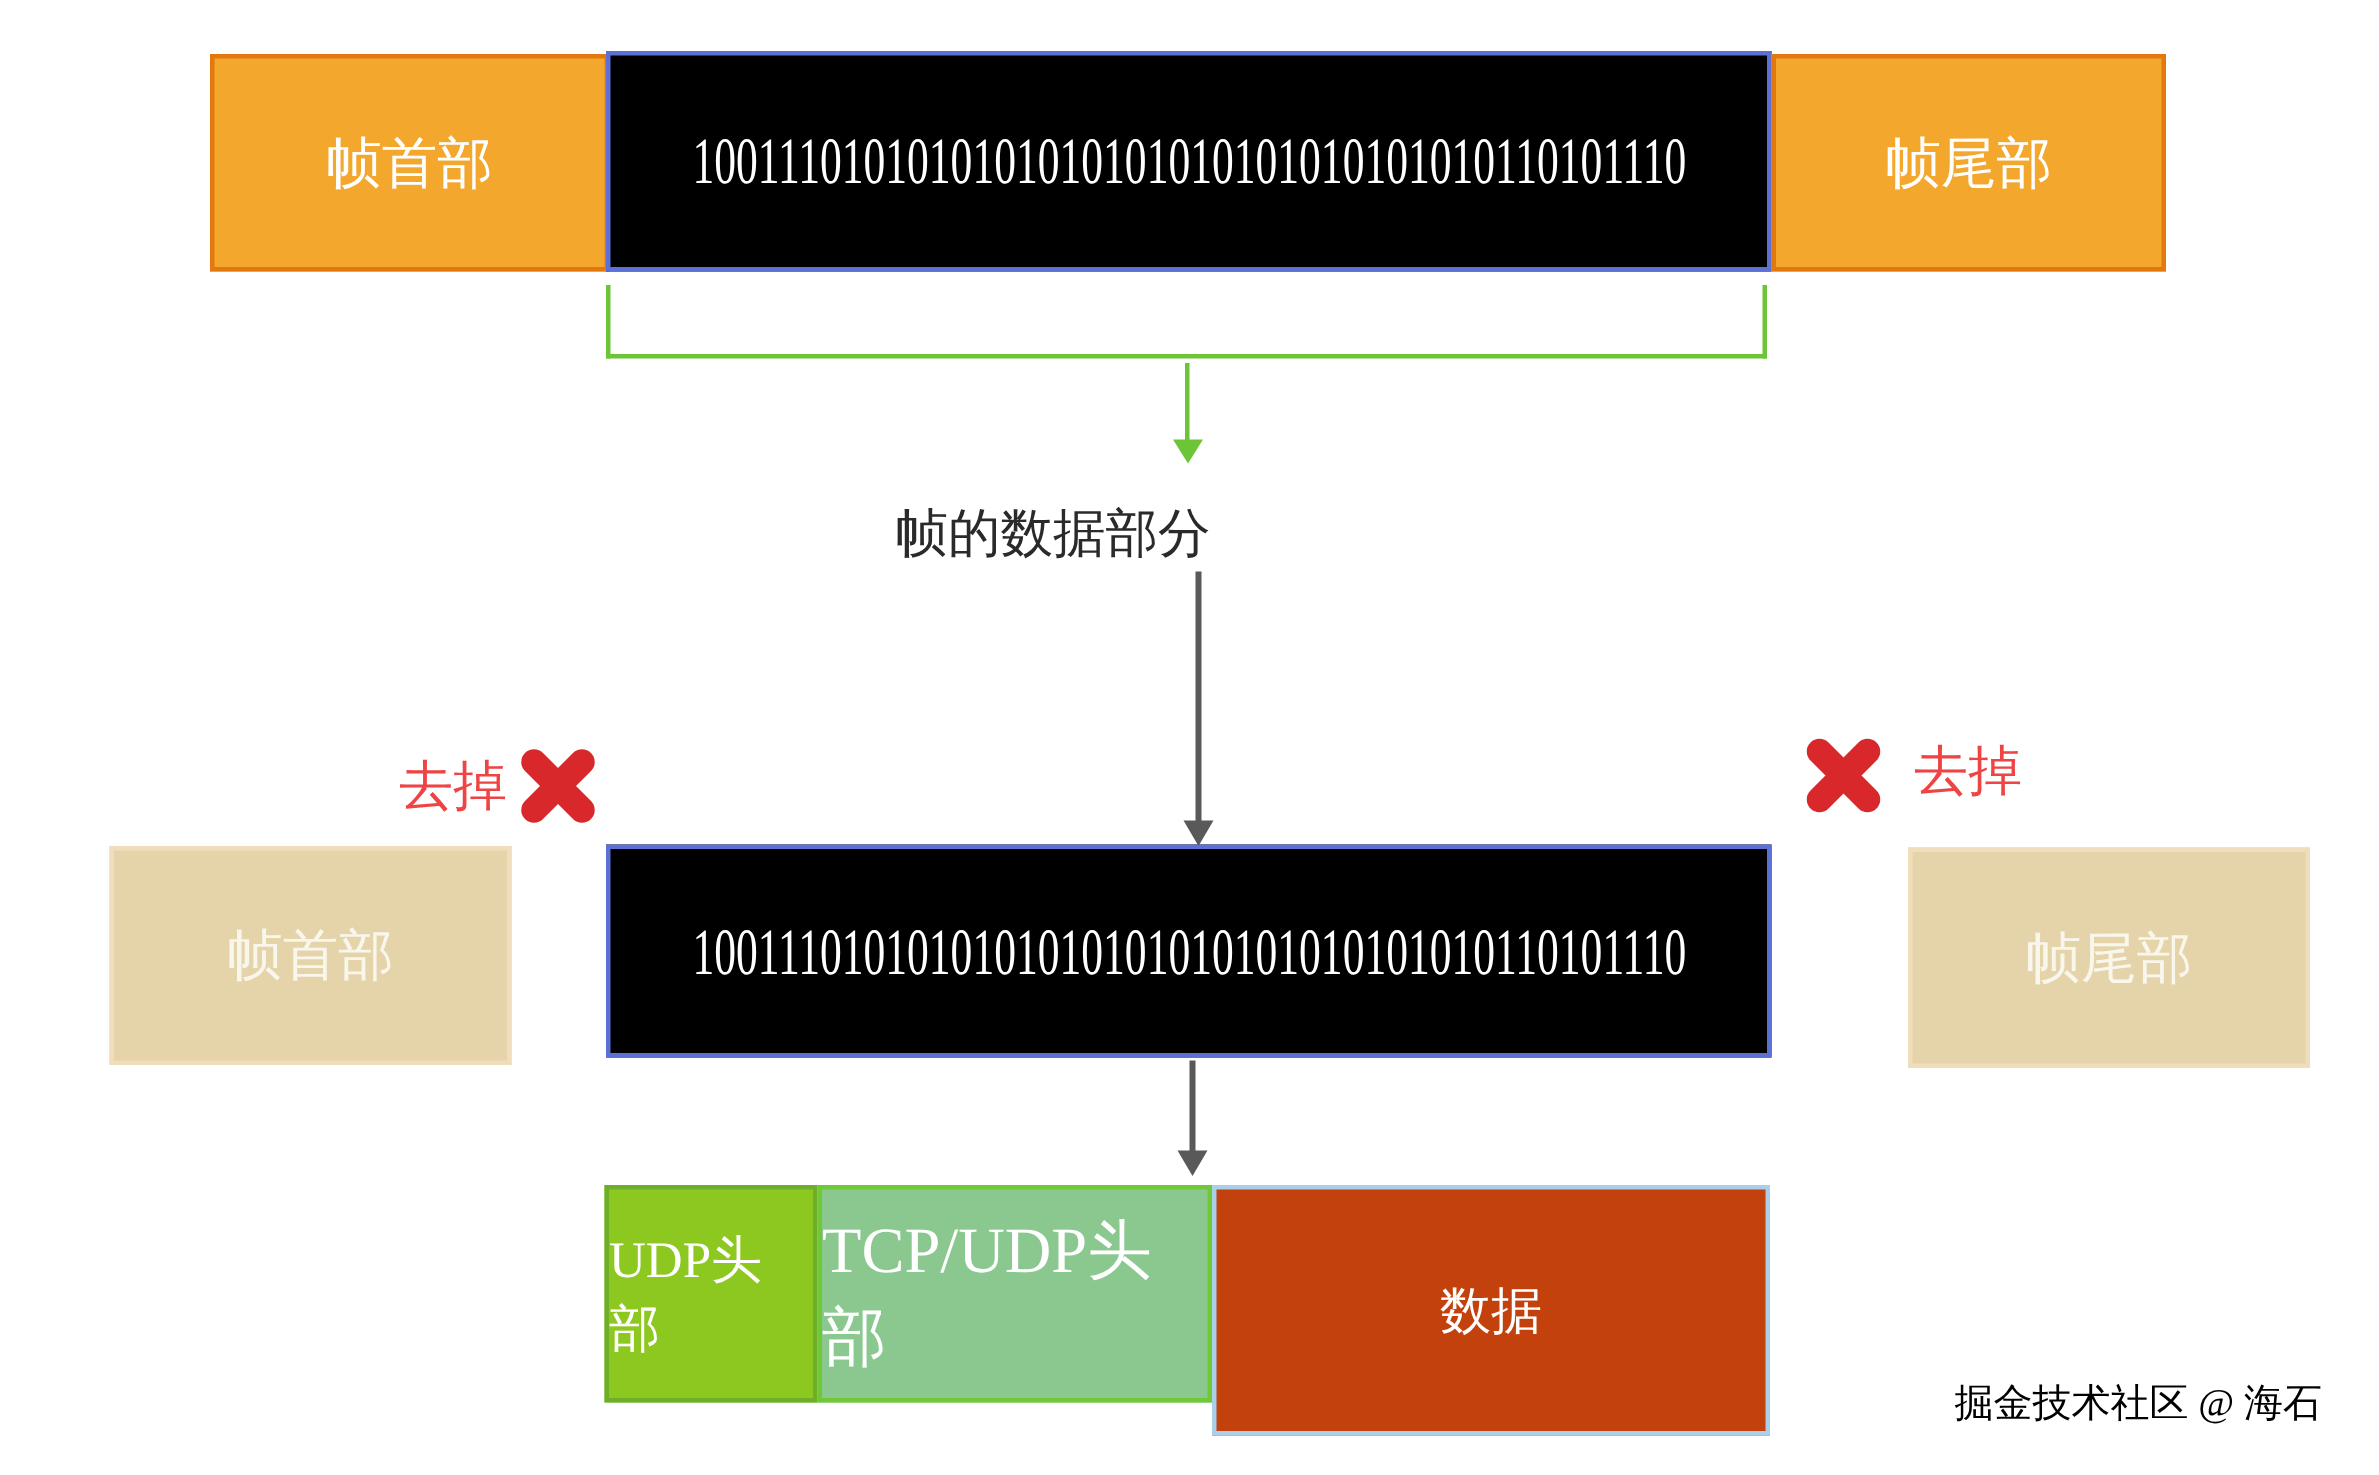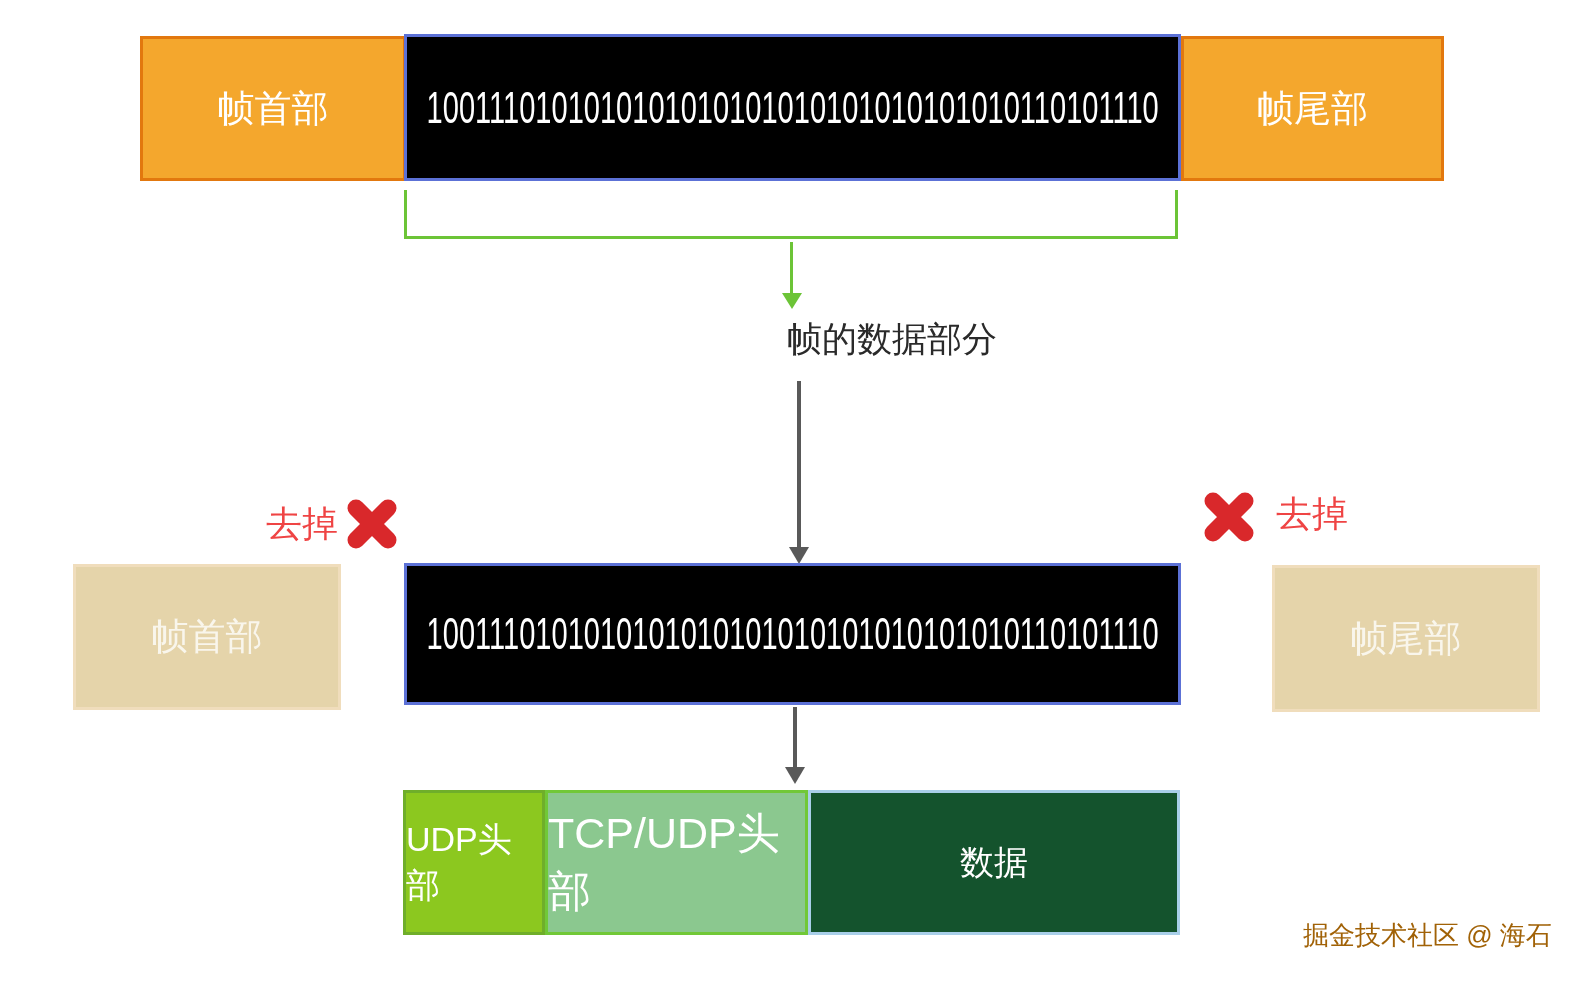--- a/index.html
+++ b/index.html
@@ -2,21 +2,21 @@
 <html><head>
 <meta charset="utf-8">
 <style>
   html, body { margin: 0; padding: 0; background: #ffffff; }
   .canvas {
     position: relative;
     width: 1586px;
     height: 983px;
     background: #ffffff;
     overflow: hidden;
-    font-family: Liberation Sans, sans-serif;
+    font-family: Liberation Serif, serif;
   }
   .abs { position: absolute; }
   .box {
     position: absolute;
     box-sizing: border-box;
     display: flex;
     align-items: center;
     justify-content: center;
     color: #ffffff;
   }
@@ -42,22 +42,22 @@
     border-bottom: 3px solid #6CC437;
   }
   #green-arrow-line { left: 790px; top: 242px; width: 3px; height: 53px; background: #6CC437; }
   #green-arrow-head {
     left: 782px; top: 293px; width: 0; height: 0;
     border-left: 10px solid transparent;
     border-right: 10px solid transparent;
     border-top: 16px solid #6CC437;
   }
   #bracket-caption {
-    left: 597px; top: 316px; width: 400px;
-    text-align: right; font-size: 35px; color: #2a2a2a;
+    left: 597px; top: 332px; width: 400px;
+    text-align: left; font-size: 35px; color: #2a2a2a;
   }
   
   .dark-line { background: #595959; }
   #dark-arrow-1-line { left: 797px; top: 381px; width: 4px; height: 168px; }
   #dark-arrow-1-head {
     left: 789px; top: 547px; width: 0; height: 0;
     border-left: 10px solid transparent;
     border-right: 10px solid transparent;
     border-top: 17px solid #595959;
   }
@@ -85,27 +85,27 @@
   
   #ip-header-box {
     left: 403px; top: 790px; width: 142px; height: 145px;
     background: #8CC81F; border: 3px solid #6FAE2A; font-size: 34px;
   }
   #tcp-udp-header-box {
     left: 545px; top: 790px; width: 263px; height: 145px;
     background: #8BC88F; border: 3px solid #71C837; font-size: 43px;
   }
   #data-segment-box {
-    left: 808px; top: 790px; width: 372px; height: 145px;
-    background: #14532d; border: 3px solid #A9CFE9; font-size: 34px;
+    left: 808px; top: 790px; width: 372px; height: 167px;
+    background: #c2410c; border: 3px solid #A9CFE9; font-size: 34px;
   }
   
   #watermark {
     left: 1303px; top: 918px;
-    font-size: 26px; color: #a16207;
+    font-size: 26px; color: #000000;
     text-shadow: 1px 1px 0 #ffffff;
     white-space: nowrap;
   }
 </style>
 </head>
 <body>
 
 <div class="canvas">
 
   <div class="box orange" id="frame-header-top">

